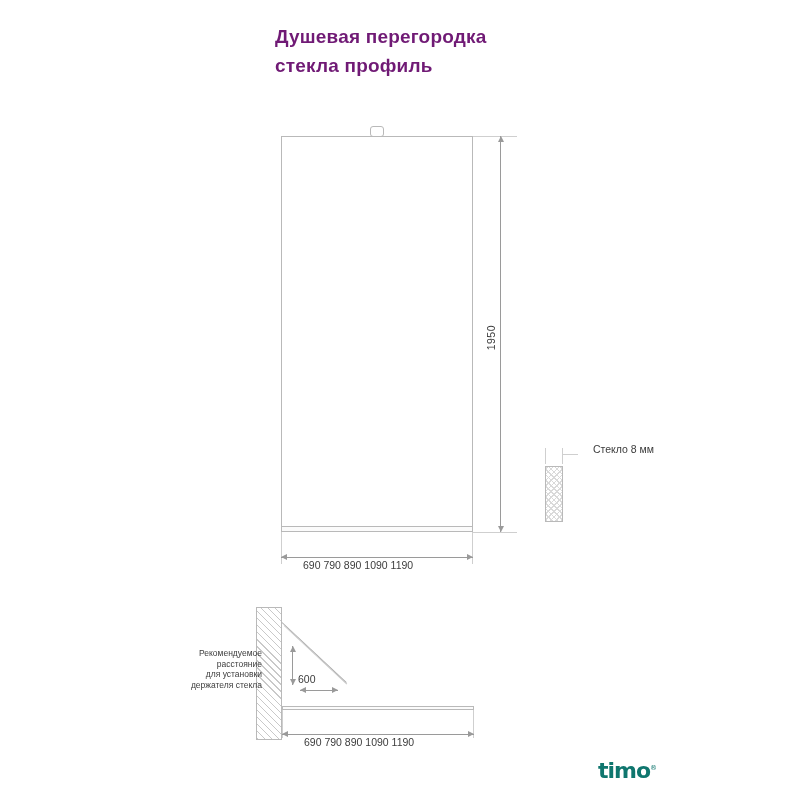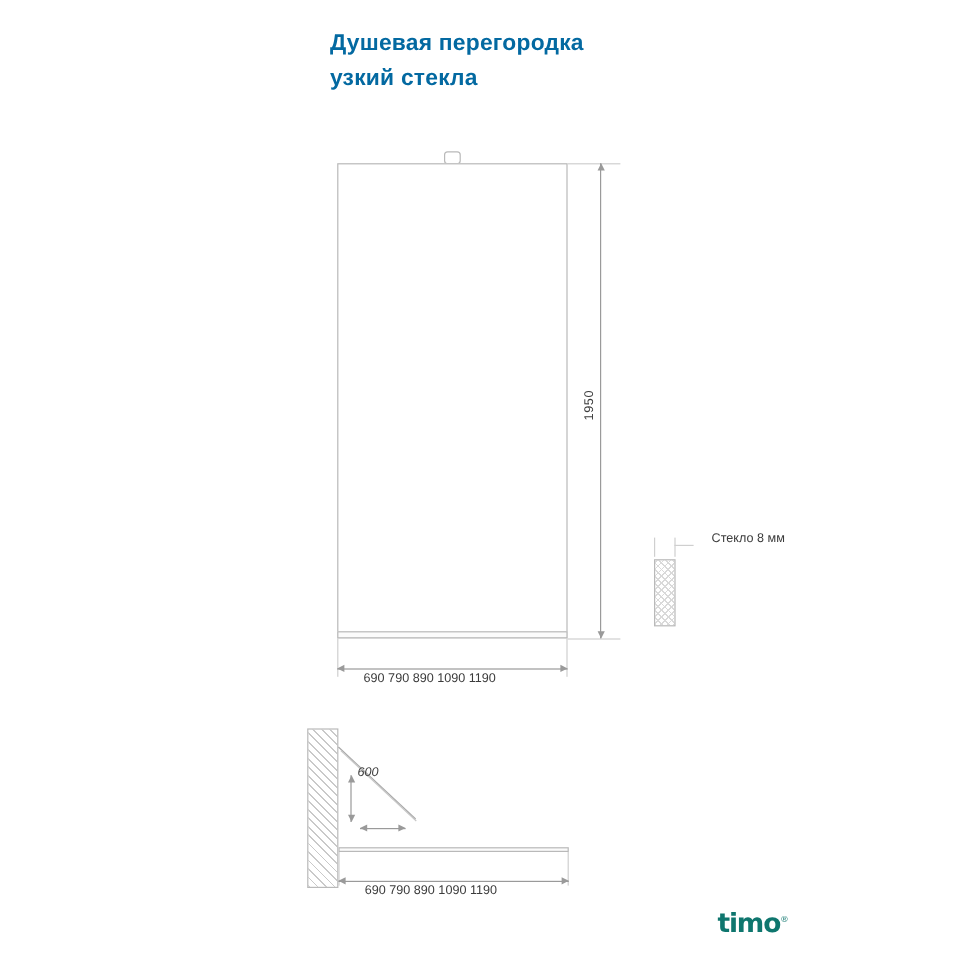--- a/index.html
+++ b/index.html
@@ -22,21 +22,21 @@
   }
   
   .title {
     position: absolute;
     left: 275px;
     top: 22px;
     width: 420px;
     font-size: 19px;
     font-weight: bold;
     line-height: 29px;
-    color: #0369a1;
+    color: #701a75;
     letter-spacing: .2px;
   }
   .title span { display: block; }
 
   
   .panel {
     position: absolute;
     left: 281px;
     top: 136px;
     width: 192px;
@@ -230,21 +230,21 @@
     font-weight: normal;
   }
 </style>
 </head>
 <body>
 
 <div class="stage">
 
   <div class="title">
     <span>Душевая перегородка</span>
-    <span>узкий стекла</span>
+    <span>стекла профиль</span>
   </div>
 
   <div class="top-bracket"></div>
   <div class="top-bracket-stem"></div>
   <div class="panel"></div>
   <div class="panel-bottom-bar"></div>
 
   <div class="ext h" style="left:473px; top:136px; width:44px;"></div>
   <div class="ext h" style="left:473px; top:532px; width:44px;"></div>
   <div class="dim-v" style="left:500px; top:136px; height:396px;"></div>
@@ -263,25 +263,31 @@
   <div class="ext v" style="left:562px; top:448px; height:16px;"></div>
   <div class="glass-section"></div>
   <div class="glass-leader" style="left:562px; top:454px; width:16px; height:1px;"></div>
   <div class="glass-label">Стекло 8 мм</div>
 
   <div class="wall"></div>
   <div class="stay-bar"></div>
   <div class="stay-bar2"></div>
   <div class="plan-panel"></div>
 
+  <div class="note">
+    <span>Рекомендуемое</span>
+    <span>расстояние</span>
+    <span>для установки</span>
+    <span>держателя стекла</span>
+  </div>
 
   <div class="dim-v" style="left:292px; top:646px; height:39px;"></div>
   <div class="arrow up" style="left:290px; top:646px;"></div>
   <div class="arrow down" style="left:290px; top:679px;"></div>
-  <div class="dim-label" style="left:298px; top:638px;font-style:italic;">600</div>
+  <div class="dim-label" style="left:298px; top:673px;">600</div>
   <div class="dim-h" style="left:300px; top:690px; width:38px;"></div>
   <div class="arrow left" style="left:300px; top:687px;"></div>
   <div class="arrow right" style="left:332px; top:687px;"></div>
 
   <div class="ext v" style="left:282px; top:710px; height:28px;"></div>
   <div class="ext v" style="left:473px; top:710px; height:28px;"></div>
   <div class="dim-h" style="left:282px; top:734px; width:192px;"></div>
   <div class="arrow left" style="left:282px; top:731px;"></div>
   <div class="arrow right" style="left:468px; top:731px;"></div>
   <div class="dim-label" style="left:304px; top:736px;">690 790 890 1090 1190</div>

